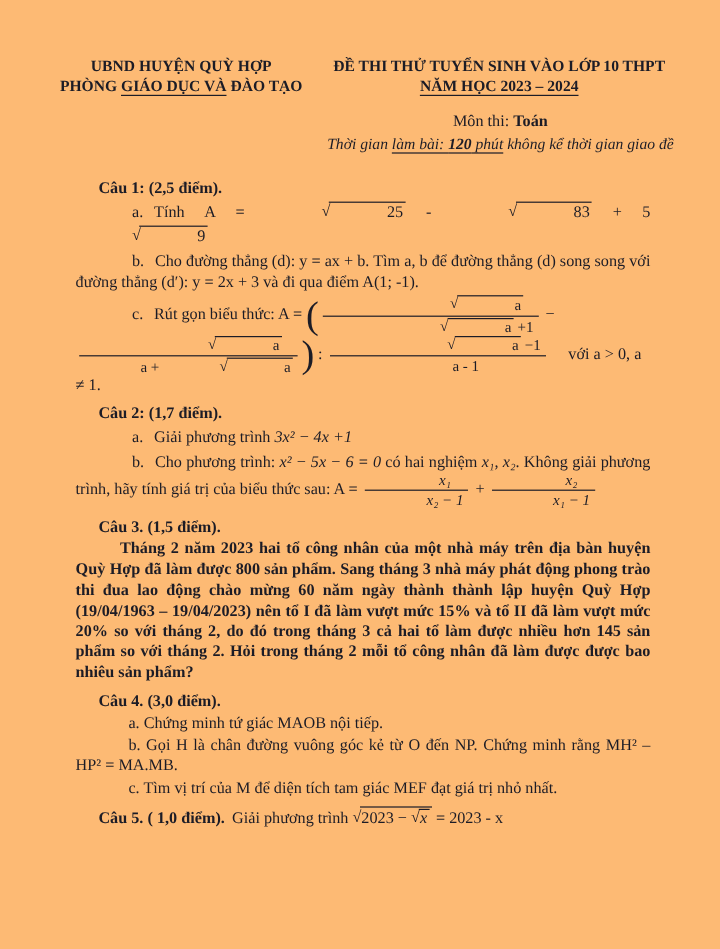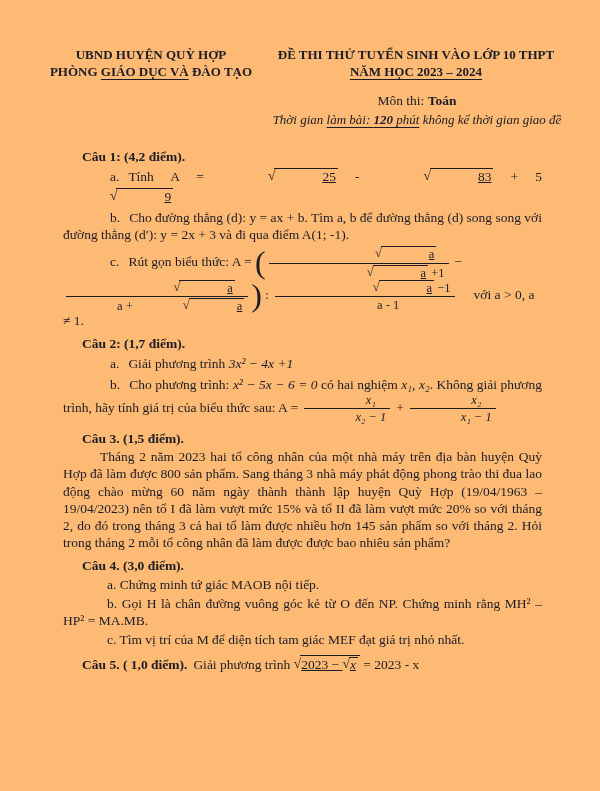--- a/index.html
+++ b/index.html
@@ -25,31 +25,31 @@
   .subject b { font-weight:bold; }
   .duration { font-style:italic; font-size:13px; line-height:17px; margin-top:2px; white-space:nowrap; }
   .duration b { font-weight:bold; }
   
   .content { margin:20px 58px 0 63px; text-align:justify; }
   .qh { font-weight:bold; line-height:17px; margin-left:19px; margin-top:6px; text-align:left; }
   .qh.first { margin-top:0; }
   .item { text-indent:47px; line-height:20px; margin-top:2px; }
   .lbl { margin-right:9px; }
   .para { text-indent:47px; line-height:17.2px; margin:2px 0 0 0; }
-  .para3 { text-indent:37px; line-height:17.2px; margin:1px 0 0 0; }
+  .para3 { text-indent:37px; line-height:17.2px; margin:1px 0 0 0;font-weight:bold; }
   .para4 { text-indent:31px; line-height:17.2px; margin:1px 0 0 0; }
   .q4item { text-indent:44px; line-height:17.2px; margin-top:2px; text-align:left; }
   .q5line { margin-top:7px; margin-left:19px; text-align:left; }
   .q5line .qtitle { font-weight:bold; margin-right:6px; }
   .end { text-align:center; margin-top:15px; letter-spacing:.5px; }
   
   .math { font-style:italic; }
   .sqrt { white-space:nowrap; }
   .rs { display:inline-block; transform:translateY(-1px); }
-  .rad { display:inline-block; border-top:1px solid currentColor; padding:1px 2px 0 1px; margin-left:-1px; line-height:1.05;text-decoration:underline; }
+  .rad { display:inline-block; border-top:1px solid currentColor; padding:1px 2px 0 1px; margin-left:-1px; line-height:1.05; }
   .rad .rad { padding-top:0; }
   .frac { display:inline-block; vertical-align:middle; text-align:center; line-height:1.12; font-size:12.5px; margin:0 3px; }
   .frac .num { display:block; padding:0 4px 1px; }
   .frac .den { display:block; border-top:1px solid currentColor; padding:1px 4px 0; }
   .frac.ital { font-style:italic; }
   .bigp { font-size:32px; font-weight:400; vertical-align:middle; line-height:0; position:relative; top:-1px; }
   .opgap { margin:0 3px; }
   .mathrow { text-indent:47px; margin-top:3px; text-align:left; }
   .post-cond { margin-left:16px; }
 </style>
@@ -69,21 +69,21 @@
     </div>
   </div>
 
   <div class="meta">
     <div class="subject"><span>Môn thi: </span><b>Toán</b></div>
     <div class="duration"><span>Thời gian </span><span class="u"><span>làm bài: </span><b>120</b><span> phút</span></span><span> không kể thời gian giao đề</span></div>
   </div>
 
   <div class="content">
 
-    <div class="qh first">Câu 1: (4,2 điểm).</div>
+    <div class="qh first">Câu 1: (2,5 điểm).</div>
 
     <div class="item"><span class="lbl">a.</span><span>Tính A = </span><span class="sqrt"><span class="rs">√</span><span class="rad">25</span></span><span> - </span><span class="sqrt"><span class="rs">√</span><span class="rad">83</span></span><span> + 5</span><span class="sqrt"><span class="rs">√</span><span class="rad">9</span></span></div>
 
     <p class="para"><span class="lbl">b.</span><span>Cho đường thẳng (d): y = ax + b. Tìm a, b để đường thẳng (d) song song với đường thẳng (d′): y = 2x + 3 và đi qua điểm A(1; -1).</span></p>
 
     <div class="mathrow"><span class="lbl">c.</span><span>Rút gọn biểu thức: A = </span><span class="bigp">(</span><span class="frac"><span class="num"><span class="sqrt"><span class="rs">√</span><span class="rad">a</span></span></span><span class="den"><span class="sqrt"><span class="rs">√</span><span class="rad">a</span></span><span> +1</span></span></span><span class="opgap">−</span><span class="frac"><span class="num"><span class="sqrt"><span class="rs">√</span><span class="rad">a</span></span></span><span class="den"><span>a + </span><span class="sqrt"><span class="rs">√</span><span class="rad">a</span></span></span></span><span class="bigp">)</span><span class="opgap">:</span><span class="frac"><span class="num"><span class="sqrt"><span class="rs">√</span><span class="rad">a</span></span><span> −1</span></span><span class="den">a - 1</span></span><span class="post-cond">với a &gt; 0, a ≠ 1.</span></div>
 
     <div class="qh">Câu 2: (1,7 điểm).</div>
 
     <div class="item"><span class="lbl">a.</span><span>Giải phương trình </span><span class="math">3x² − 4x +1</span></div>

